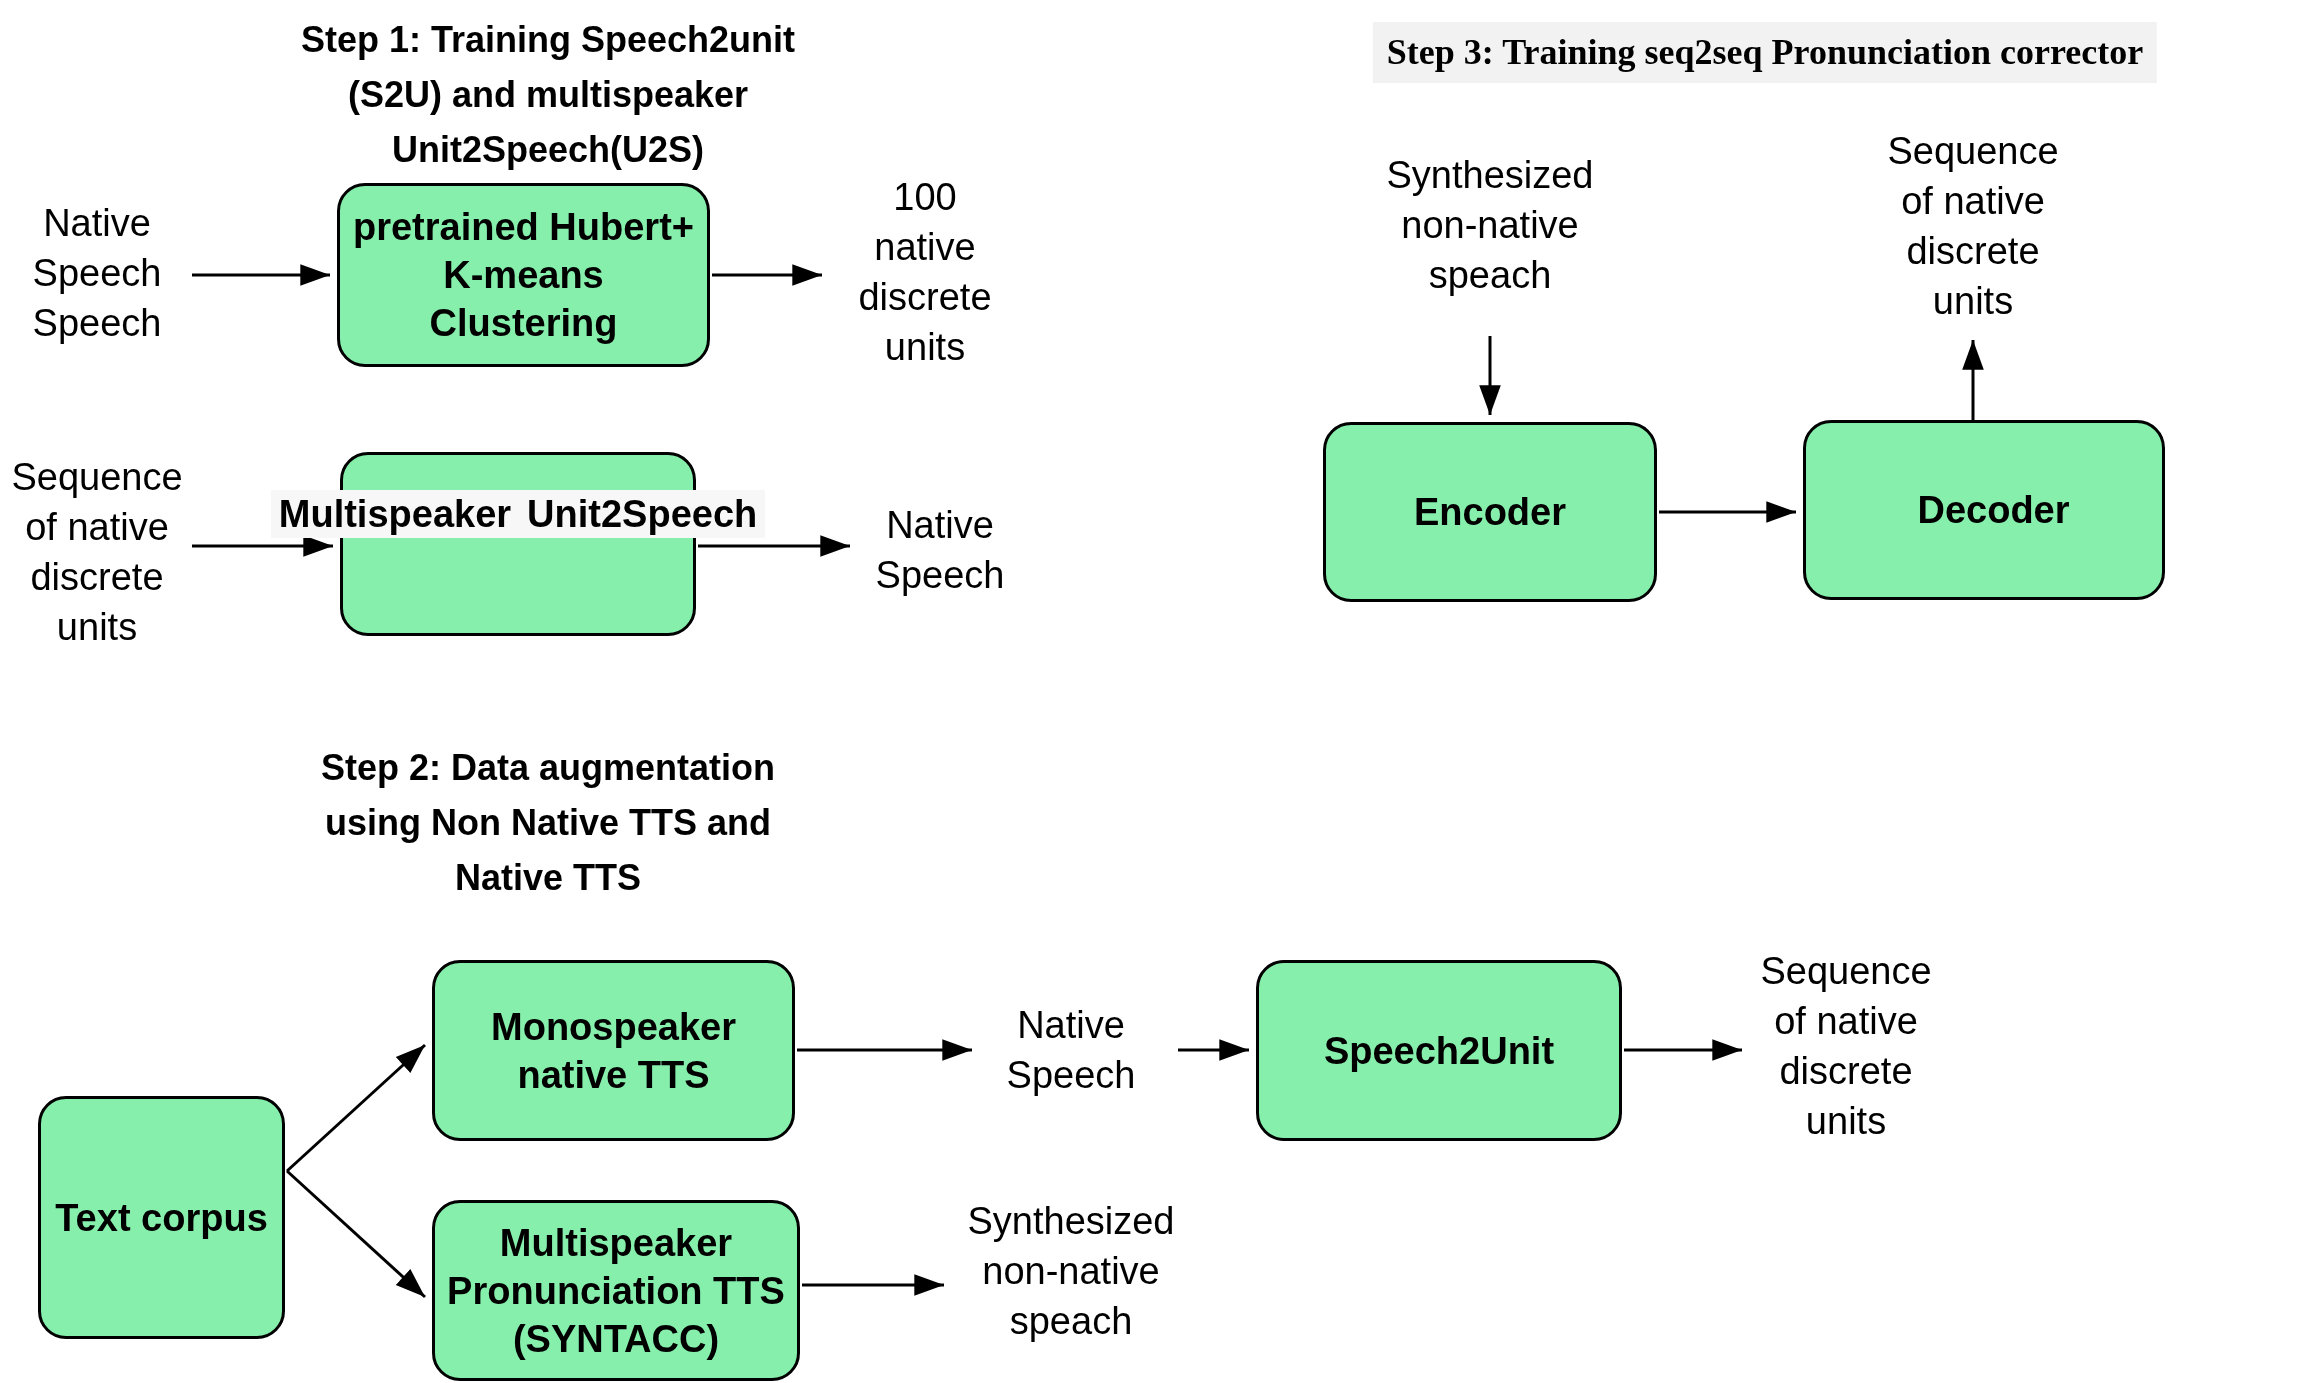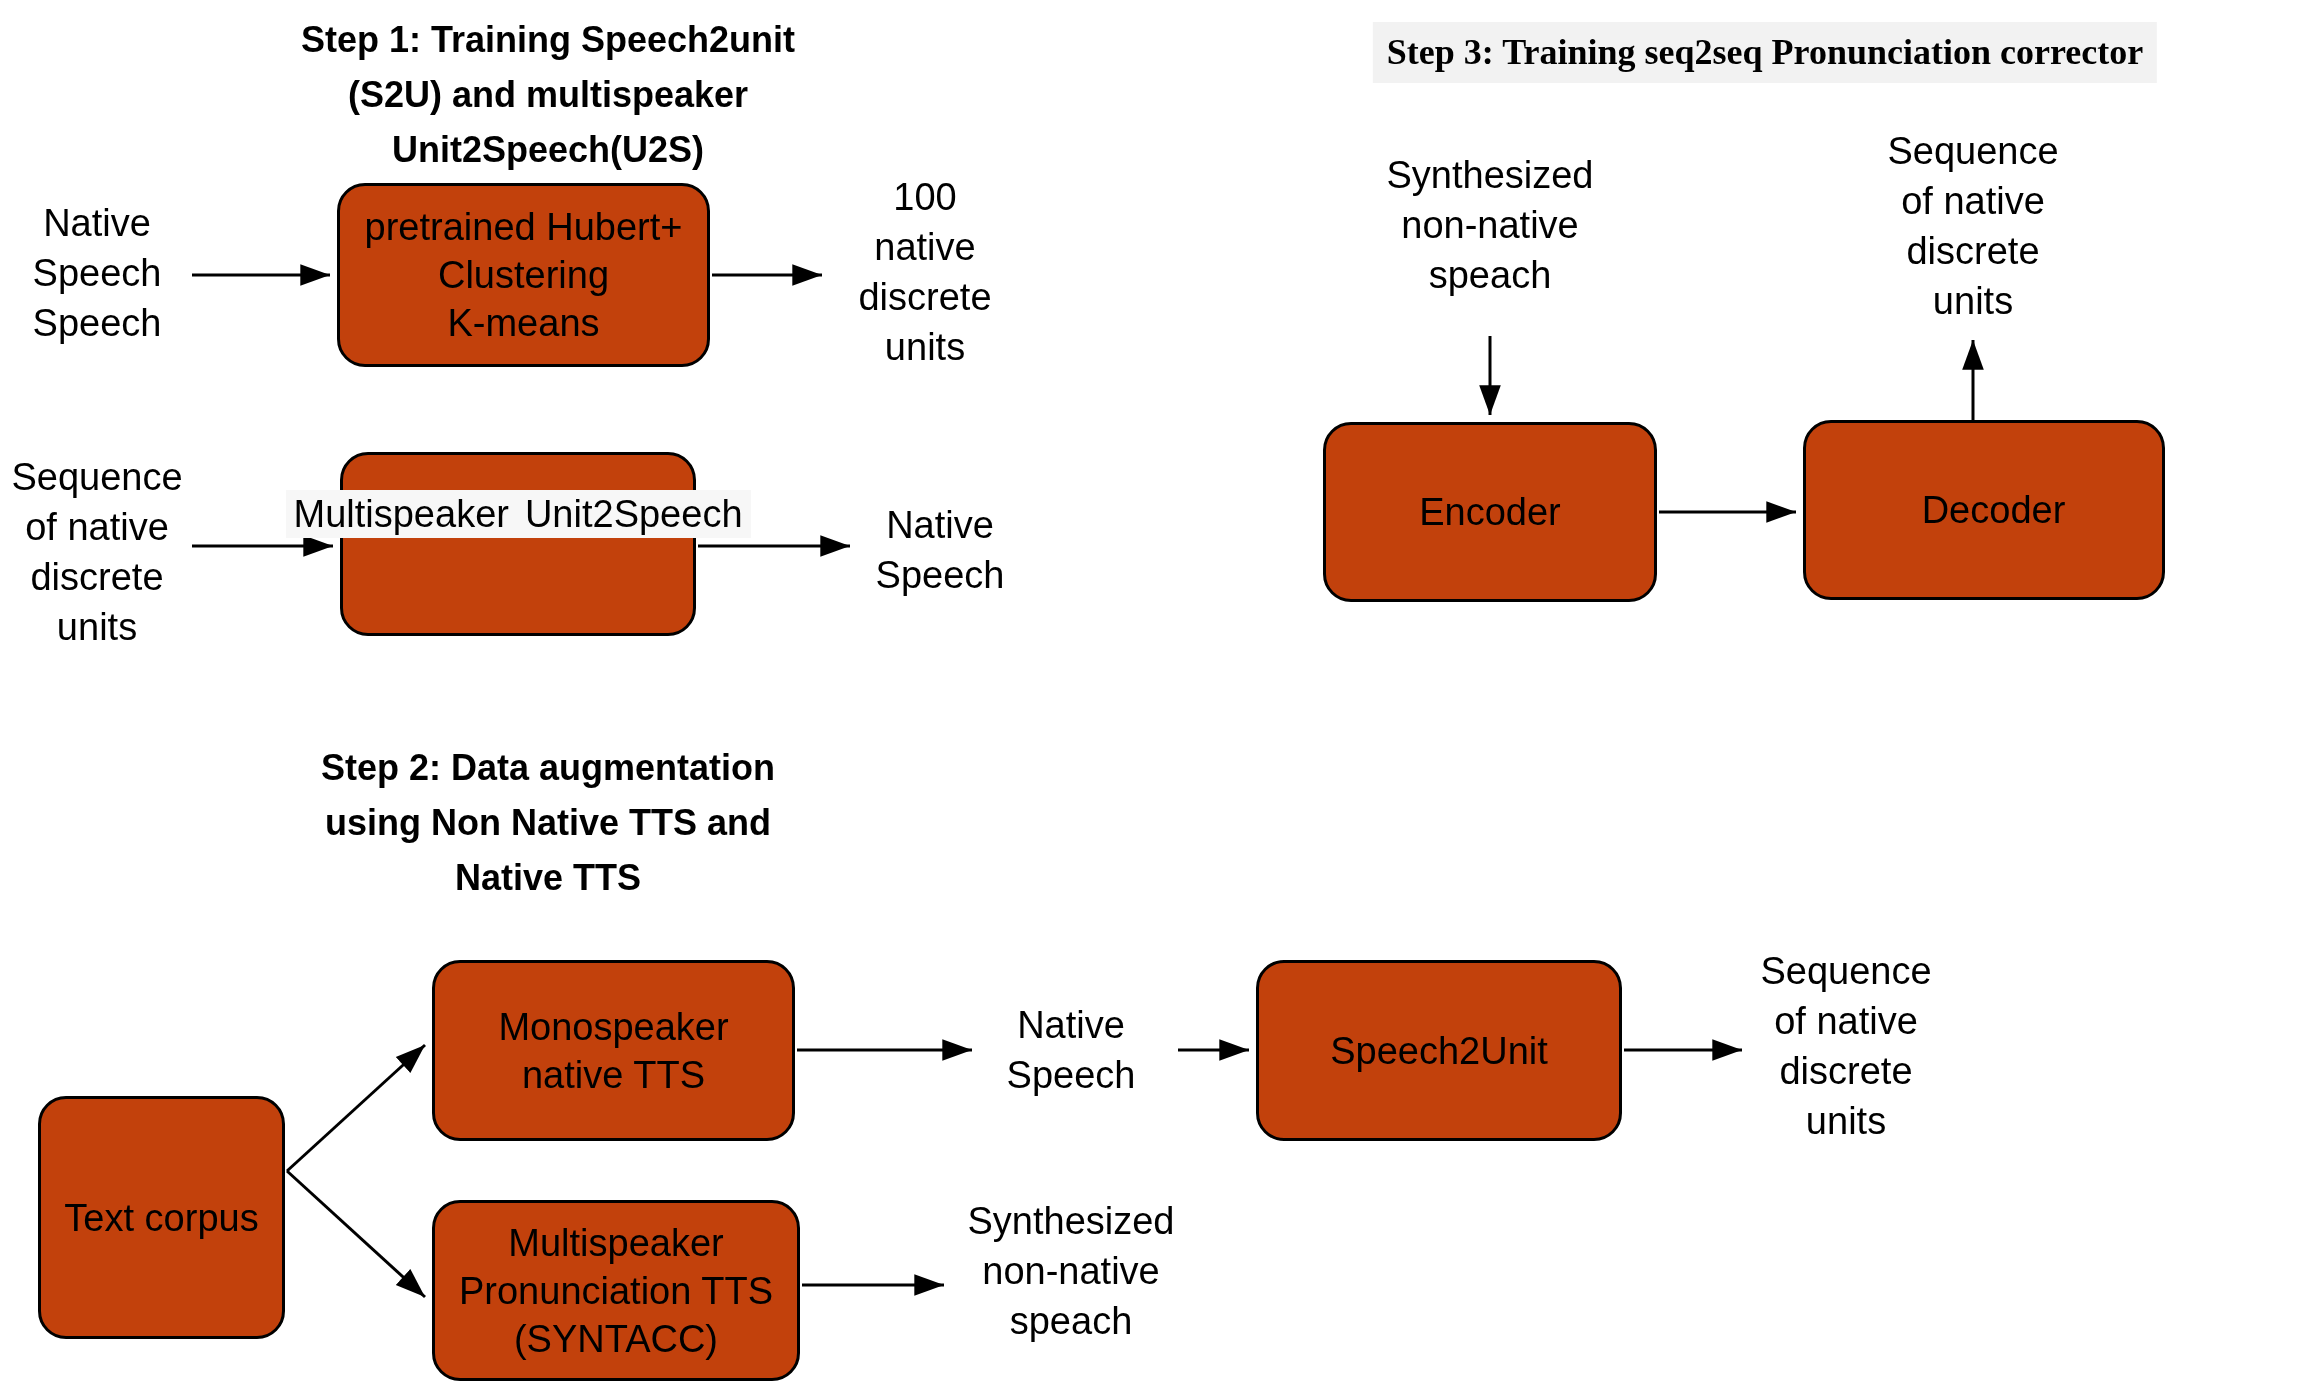--- a/index.html
+++ b/index.html
@@ -5,23 +5,23 @@
   html,body{margin:0;padding:0;background:#ffffff;}
   body{width:2301px;height:1383px;font-family:"Liberation Sans","DejaVu Sans",sans-serif;}
   #canvas{position:relative;width:2301px;height:1383px;background:var(--bg,#fff);color:var(--ink,#000);overflow:hidden;}
   #edges{position:absolute;left:0;top:0;width:2301px;height:1383px;}
   .edge{stroke:var(--ink,#000);stroke-width:3;fill:none;}
   .title{position:absolute;transform:translateX(-50%);text-align:center;font-weight:bold;
          font-size:36px;line-height:55px;white-space:nowrap;}
   .title.hl .tline{display:inline-block;background:var(--titlebg,#f2f2f2);padding:3px 14px;}
   .label{position:absolute;transform:translateX(-50%);text-align:center;
          font-size:38px;line-height:50px;white-space:nowrap;}
-  .box{position:absolute;border:3px solid var(--ink,#000);border-radius:28px;background:#c2410c;
+  .box{position:absolute;border:3px solid var(--ink,#000);border-radius:28px;background:#86efac;
        display:flex;align-items:center;justify-content:center;text-align:center;
-       font-size:38px;line-height:48px;}
+       font-size:38px;line-height:48px;font-weight:bold;}
   .box .btext{white-space:nowrap;}
   .box.texthl .bline{display:inline-block;background:var(--textbg,#f7f7f7);padding:0 8px;}
 </style>
 </head>
 <body>
 
 <div id="canvas">
   <svg id="edges" viewBox="0 0 2301 1383" xmlns="http://www.w3.org/2000/svg">
     <defs>
       <marker id="arrowhead" viewBox="0 0 12 10" refX="11" refY="5" markerWidth="11" markerHeight="9" orient="auto-start-reverse">
@@ -52,22 +52,22 @@
       </div>
       <div class="title" style="left: 548px; top: 740px;">
         <div class="tline">Step 2: Data augmentation</div>
         <div class="tline">using Non Native TTS and</div>
         <div class="tline">Native TTS</div>
       </div>
       <div class="title hl" style="left: 1765px; top: 22px; font-family: Liberation Serif, serif;"><div class="tline">Step 3: Training seq2seq Pronunciation corrector</div></div>
       <div class="box" style="left: 337px; top: 183px; width: 367px; height: 178px;">
         <div class="btext">
           <div class="bline">pretrained Hubert+</div>
+          <div class="bline">K-means</div>
           <div class="bline">Clustering</div>
-          <div class="bline">K-means</div>
         </div>
       </div>
       <div class="box texthl" style="left: 340px; top: 452px; width: 350px; height: 178px;">
         <div class="btext" style="transform: translateY(-30px);"><div class="bline">Multispeaker</div><div class="bline">Unit2Speech</div></div>
       </div>
       <div class="box" style="left: 1323px; top: 422px; width: 328px; height: 174px;">
         <div class="btext">
           <div class="bline">Encoder</div>
         </div>
       </div>

